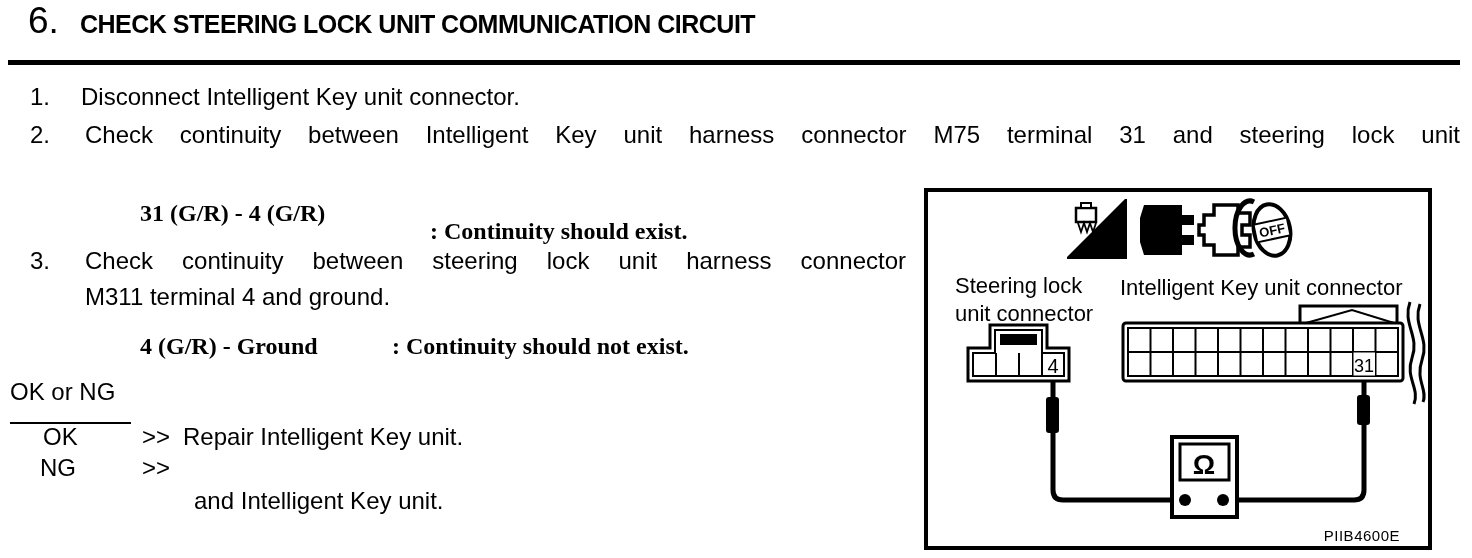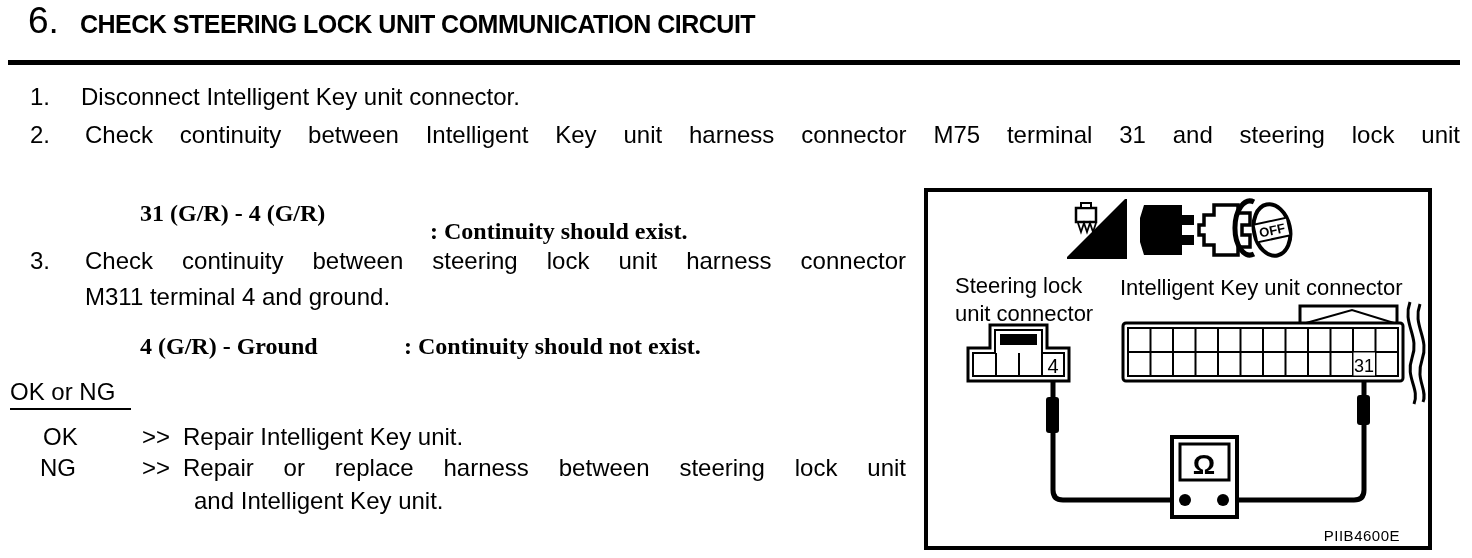--- a/index.html
+++ b/index.html
@@ -7,21 +7,21 @@
     position:relative;width:1472px;height:558px;background:#ffffff;overflow:hidden;
     font-family:"Liberation Sans","DejaVu Sans",sans-serif;color:#000;
   }
   .abs{position:absolute;}
   .body-text{font-size:24px;line-height:30px;white-space:nowrap;}
   .just{white-space:normal;text-align:justify;text-align-last:justify;overflow:hidden;height:30px;}
   .bold{font-weight:bold;font-family:Liberation Serif, serif;}
   #title-num{font-size:37px;font-weight:400;}
   #title-text{font-size:25px;font-weight:bold;letter-spacing:-0.5px;}
   #title-rule{background:#000;height:5px;}
-  #okng-heading{font-size:24px;border-bottom:2.5px solid #000;padding:0 16px 3px 0;}
+  #okng-heading{font-size:24px;border-bottom:2.5px solid #000;padding:0 16px 17px 0;}
   #diagram-box{border:4px solid #000;background:#fff;}
   svg text{font-family:"Liberation Sans","DejaVu Sans",sans-serif;fill:#000;}
   .conn-label{font-size:22px;}
   .terminal-num{font-size:20px;}
   .fig-code{font-size:15px;letter-spacing:0.5px;}
 </style>
 </head>
 <body>
 
 <div id="page">
@@ -37,33 +37,32 @@
   <div class="abs body-text just" style="left:85px;top:120px;width:1375px;">Check continuity between Intelligent Key unit harness connector M75 terminal 31 and steering lock unit</div>
 
   <div class="abs body-text bold" style="left:140px;top:198px;">31 (G/R) - 4 (G/R)</div>
   <div class="abs body-text bold" style="left:430px;top:216px;">: Continuity should exist.</div>
 
   <div class="abs body-text" style="left:30px;top:246px;">3.</div>
   <div class="abs body-text just" style="left:85px;top:246px;width:821px;">Check continuity between steering lock unit harness connector</div>
   <div class="abs body-text" style="left:85px;top:282px;">M311 terminal 4 and ground.</div>
 
   <div class="abs body-text bold" style="left:140px;top:331px;">4 (G/R) - Ground</div>
-  <div class="abs body-text bold" style="left:404px;top:331px;">: Continuity should not exist.</div>
+  <div class="abs body-text bold" style="left:392px;top:331px;">: Continuity should not exist.</div>
 
   <div class="abs" style="left:10px;top:378px;">
     <span id="okng-heading">OK or NG</span>
   </div>
 
   <div class="abs body-text" style="left:43px;top:422px;">OK</div>
   <div class="abs body-text" style="left:142px;top:422px;">&gt;&gt;</div>
   <div class="abs body-text" style="left:183px;top:422px;">Repair Intelligent Key unit.</div>
 
   <div class="abs body-text" style="left:40px;top:453px;text-align:right;">NG</div>
   <div class="abs body-text" style="left:142px;top:453px;">&gt;&gt;</div>
-  <div class="abs body-text just" style="left:183px;top:453px;width:723px;">Repair or replace harness between steering lock unit</div>
   <div class="abs body-text" style="left:194px;top:486px;">and Intelligent Key unit.</div>
 
   <div class="abs" id="diagram-box" style="left:924px;top:188px;width:500px;height:354px;">
     <svg width="500" height="354" viewBox="0 0 500 354">
 
       <g>
         <rect x="139" y="7" width="60" height="60" fill="#000"></rect>
         <polygon points="139,7 197,7 139,65" fill="#fff"></polygon>
         <rect x="148" y="16" width="20" height="14" fill="#fff" stroke="#000" stroke-width="2.5"></rect>
         <rect x="153" y="11" width="10" height="5" fill="#fff" stroke="#000" stroke-width="2"></rect>

